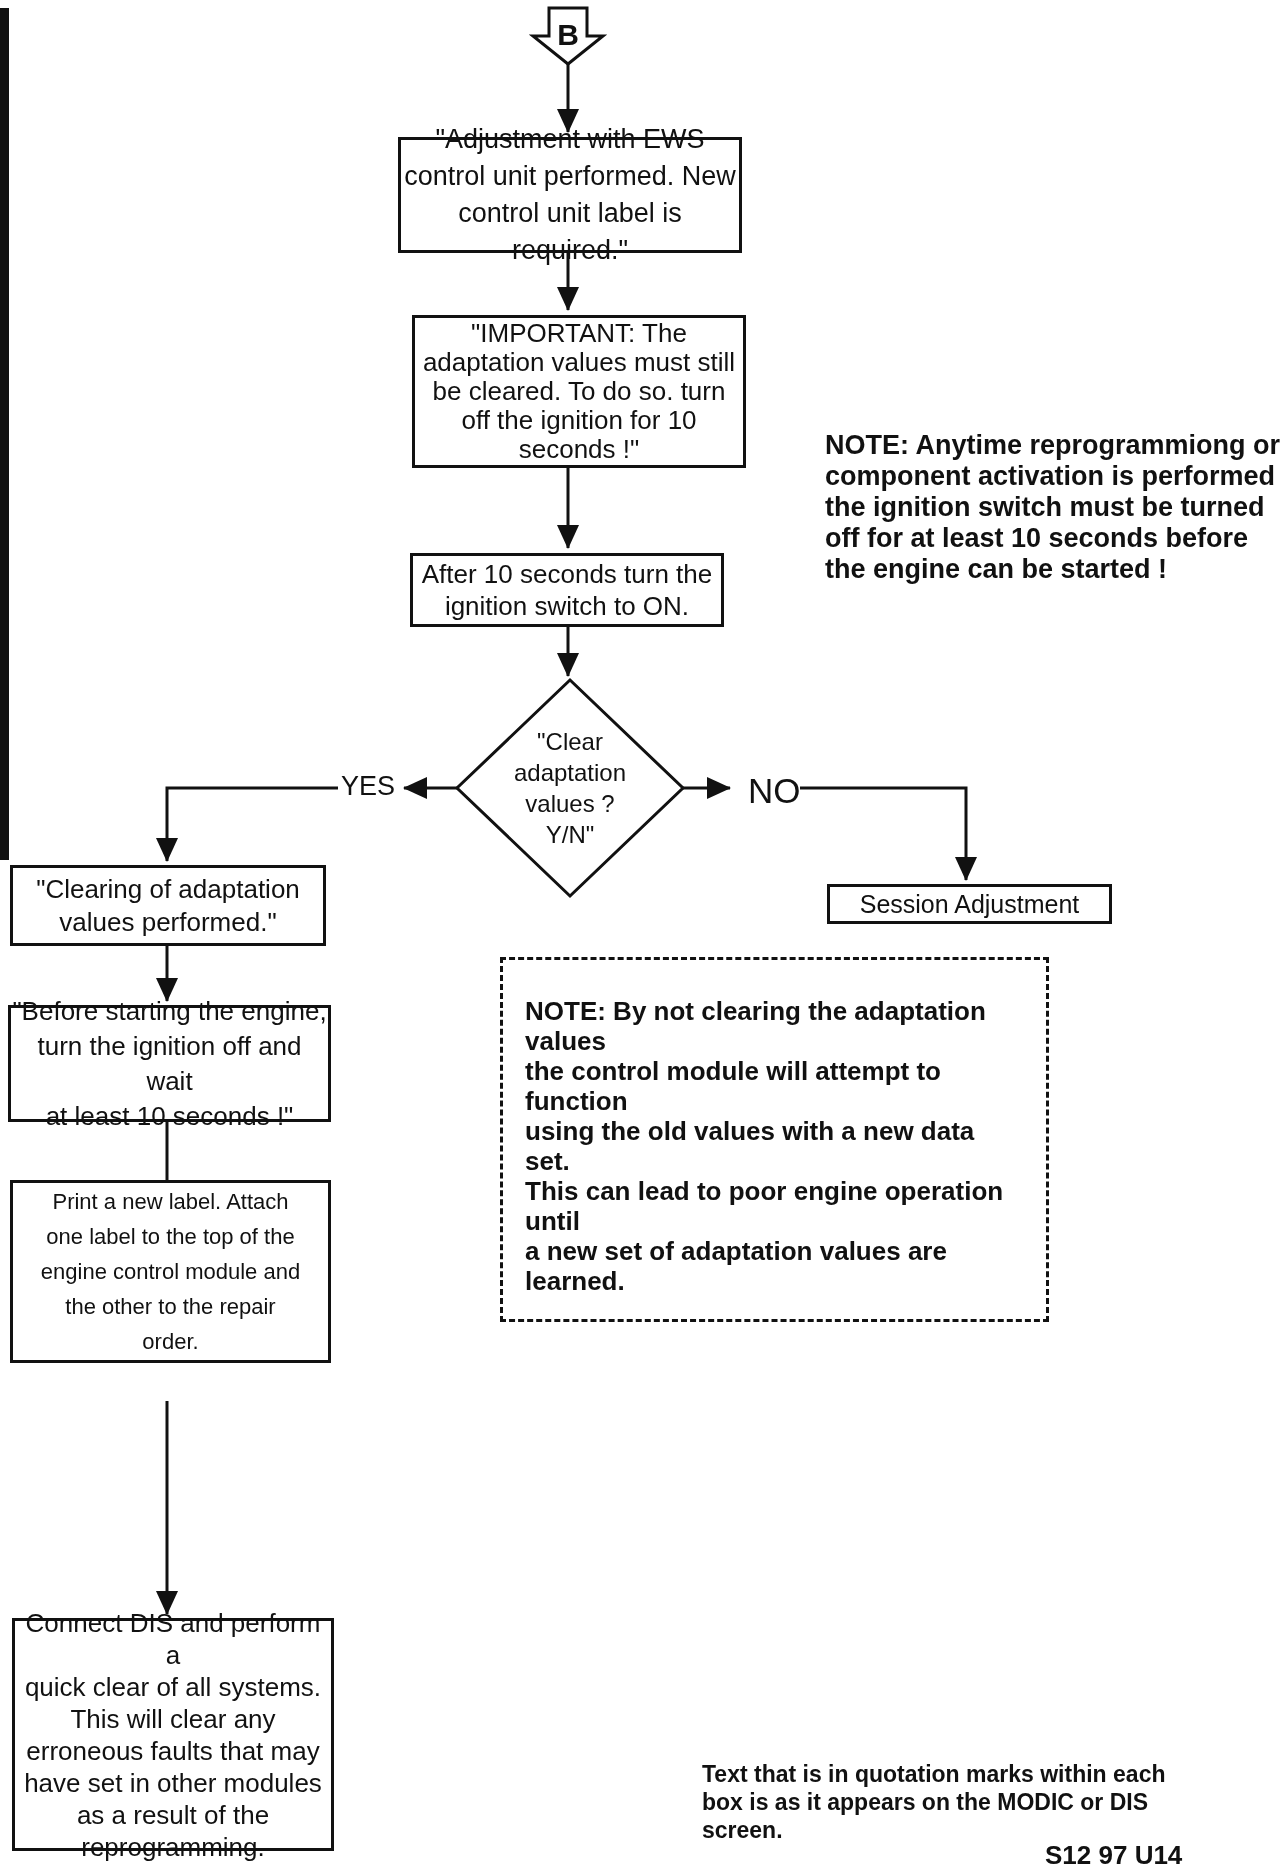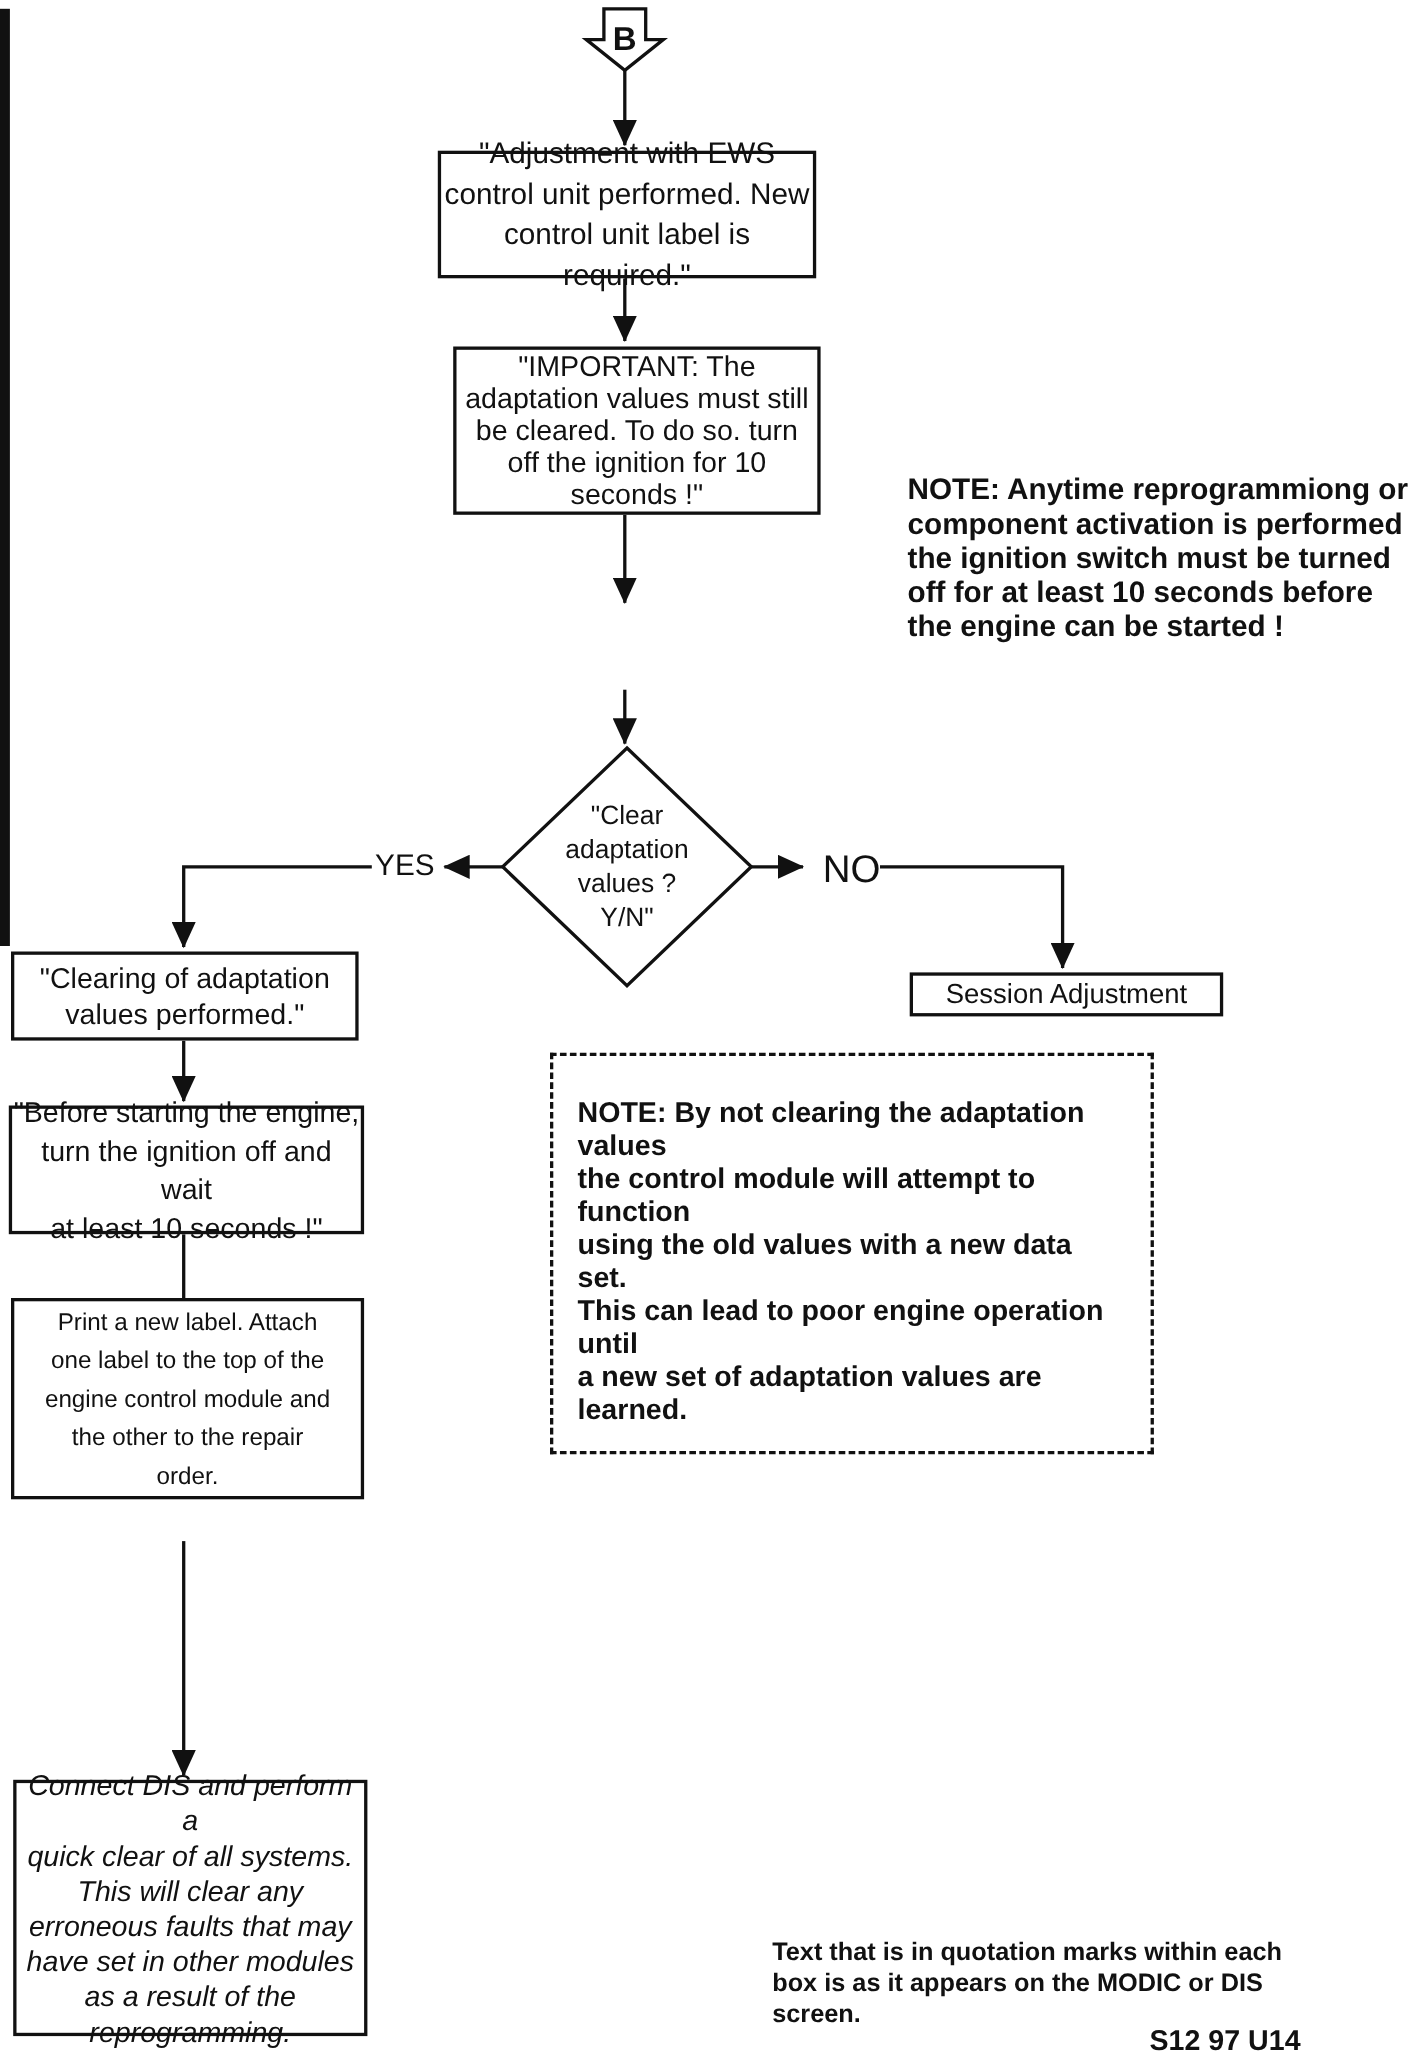--- a/index.html
+++ b/index.html
@@ -20,21 +20,21 @@
   #box-adjustment { left:398px; top:137px; width:344px; height:116px; font-size:27px; line-height:37px; }
   #box-important  { left:412px; top:315px; width:334px; height:153px; font-size:26px; line-height:29px; }
   #box-after10    { left:410px; top:553px; width:314px; height:74px;  font-size:26px; line-height:32px; }
   #diamond-text   { left:470px; top:726px; width:200px; font-size:24px; line-height:31px; text-align:center; }
   #label-yes      { left:341px; top:771px; font-size:27px; }
   #label-no       { left:748px; top:771px; font-size:35px; }
   #box-session    { left:827px; top:884px; width:285px; height:40px; font-size:25px; }
   #box-clearing   { left:10px;  top:865px; width:316px; height:81px;  font-size:26px; line-height:33px; }
   #box-before     { left:8px;   top:1005px; width:323px; height:117px; font-size:26px; line-height:35px; }
   #box-print      { left:10px;  top:1180px; width:321px; height:183px; font-size:22px; line-height:35px; }
-  #box-connect    { left:12px;  top:1618px; width:322px; height:233px; font-size:26px; line-height:32px;font-style:italic; }
+  #box-connect    { left:12px;  top:1618px; width:322px; height:233px; font-size:26px; line-height:32px; }
 
   #note-ignition  { left:825px; top:430px; width:460px; font-weight:bold; font-size:27px; line-height:31px; }
   #note-dashed {
     position:absolute; left:500px; top:957px; width:549px; height:365px; box-sizing:border-box;
     border:3px dashed #111111; padding:24px 22px 0 22px;
     font-weight:bold; font-size:26px; line-height:30px;
   }
   #note-dashed .para { margin:12px 0 23px 0; white-space:pre-line; }
 
   #footer-note { left:702px; top:1760px; width:560px; font-weight:bold; font-size:23px; line-height:28px; }
@@ -83,20 +83,24 @@
   </div>
 
   <div class="node" id="box-important">
     <div class="txt">"IMPORTANT: The
 adaptation values must still
 be cleared.  To do so. turn
 off the ignition for 10
 seconds !"</div>
   </div>
 
+  <div class="node" id="box-after10">
+    <div class="txt">After 10 seconds turn the
+ignition switch to ON.</div>
+  </div>
 
   <div class="free txt" id="diamond-text">"Clear
 adaptation
 values ?
 Y/N"</div>
 
   <div class="free" id="label-yes">YES</div>
   <div class="free" id="label-no">NO</div>
 
   <div class="node" id="box-session">

